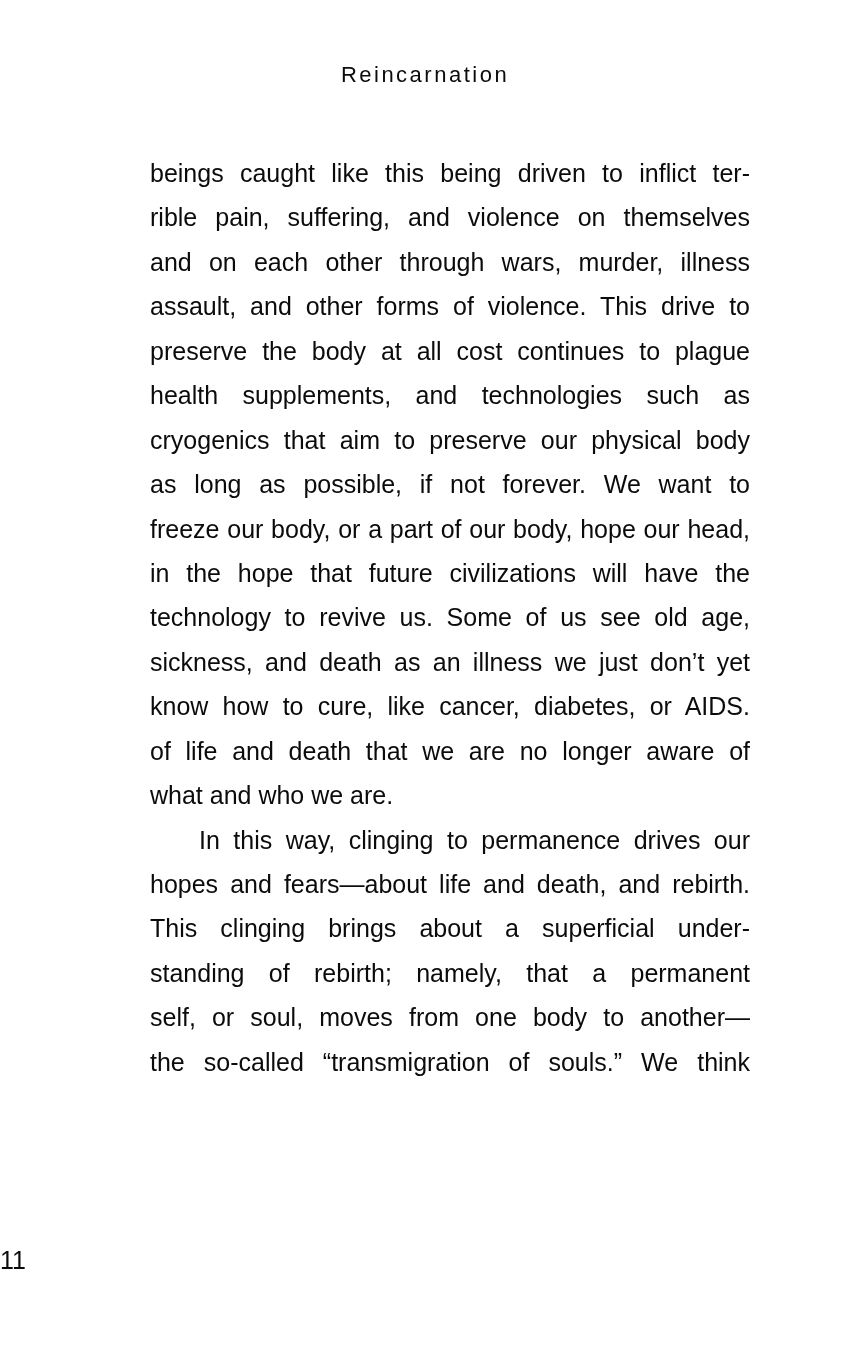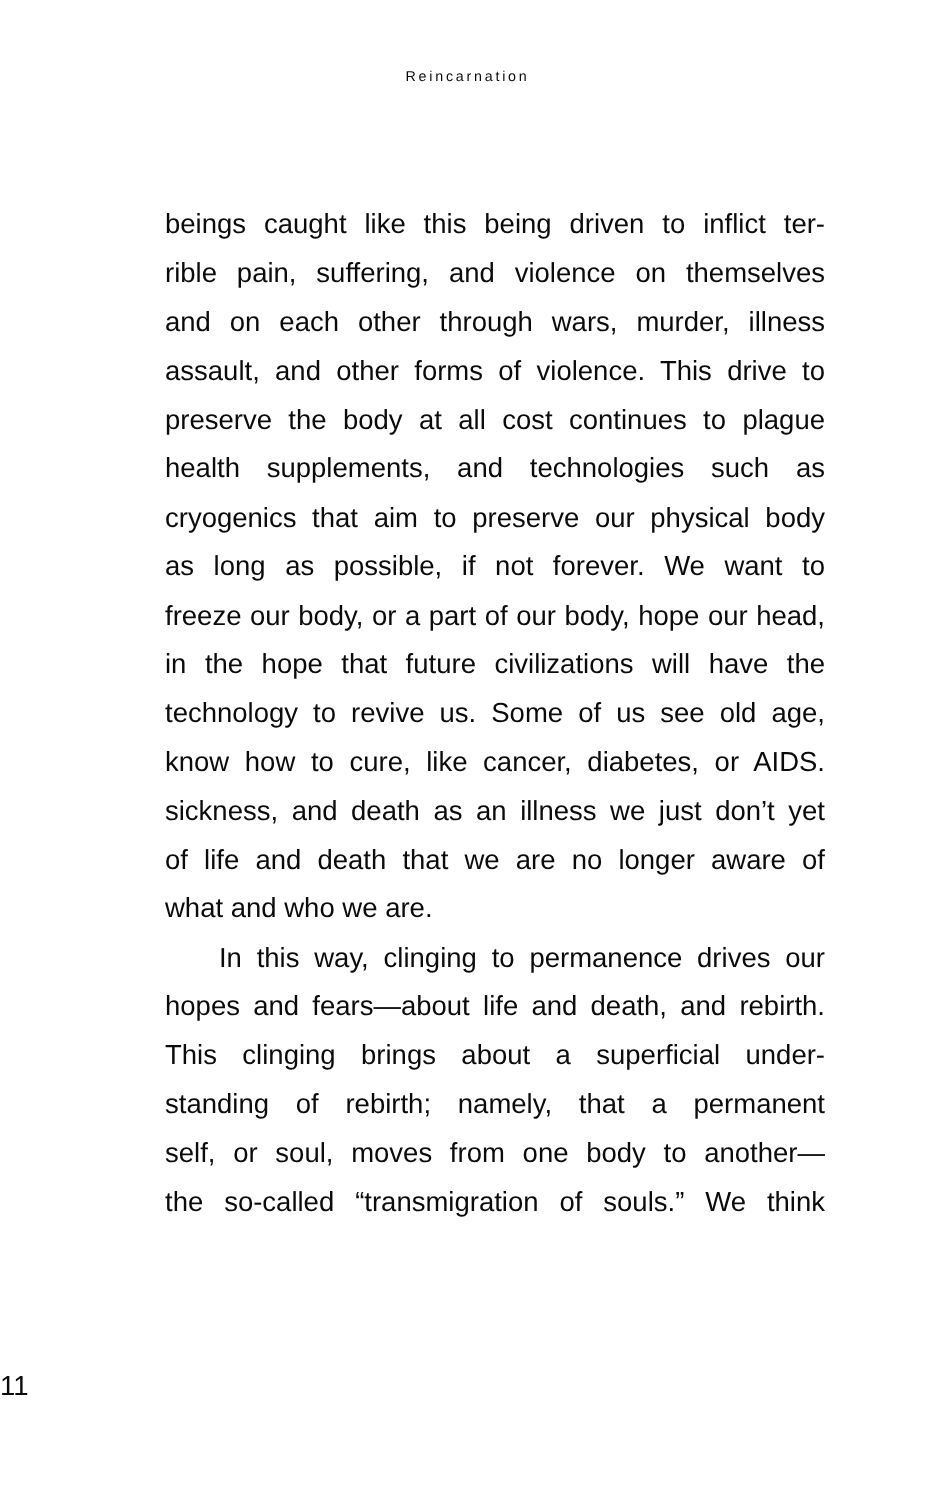--- a/index.html
+++ b/index.html
@@ -15,28 +15,28 @@
     font-family: "Liberation Sans", sans-serif;
     color: #0b0b0b;
     overflow: hidden;
   }
   .running-header {
     position: absolute;
     top: 62px;
     left: 0;
     width: 100%;
     text-align: center;
-    font-size: 13px;
+    font-size: 22px;
     letter-spacing: 2.5px;
     font-weight: 400;
   }
   .body-text {
     position: absolute;
     left: 150px;
-    top: 182px;
+    top: 151px;
     width: 600px;
   }
   .line {
     font-size: 25px;
     line-height: 44.45px;
     height: 44.45px;
     text-align: justify;
     text-align-last: justify;
     word-spacing: normal;
   }
@@ -70,22 +70,22 @@
     <div class="line">rible pain, suffering, and violence on themselves</div>
     <div class="line">and on each other through wars, murder, illness</div>
     <div class="line">assault, and other forms of violence. This drive to</div>
     <div class="line">preserve the body at all cost continues to plague</div>
     <div class="line">health supplements, and technologies such as</div>
     <div class="line">cryogenics that aim to preserve our physical body</div>
     <div class="line">as long as possible, if not forever. We want to</div>
     <div class="line">freeze our body, or a part of our body, hope our head,</div>
     <div class="line">in the hope that future civilizations will have the</div>
     <div class="line">technology to revive us. Some of us see old age,</div>
+    <div class="line">sickness, and death as an illness we just don’t yet</div>
     <div class="line">know how to cure, like cancer, diabetes, or AIDS.</div>
-    <div class="line">sickness, and death as an illness we just don’t yet</div>
     <div class="line">of life and death that we are no longer aware of</div>
     <div class="line para-end">what and who we are.</div>
 
     <div class="line indent">In this way, clinging to permanence drives our</div>
     <div class="line">hopes and fears—about life and death, and rebirth.</div>
     <div class="line">This clinging brings about a superficial under-</div>
     <div class="line">standing of rebirth; namely, that a permanent</div>
     <div class="line">self, or soul, moves from one body to another—</div>
     <div class="line">the so-called “transmigration of souls.” We think</div>
   </div>

